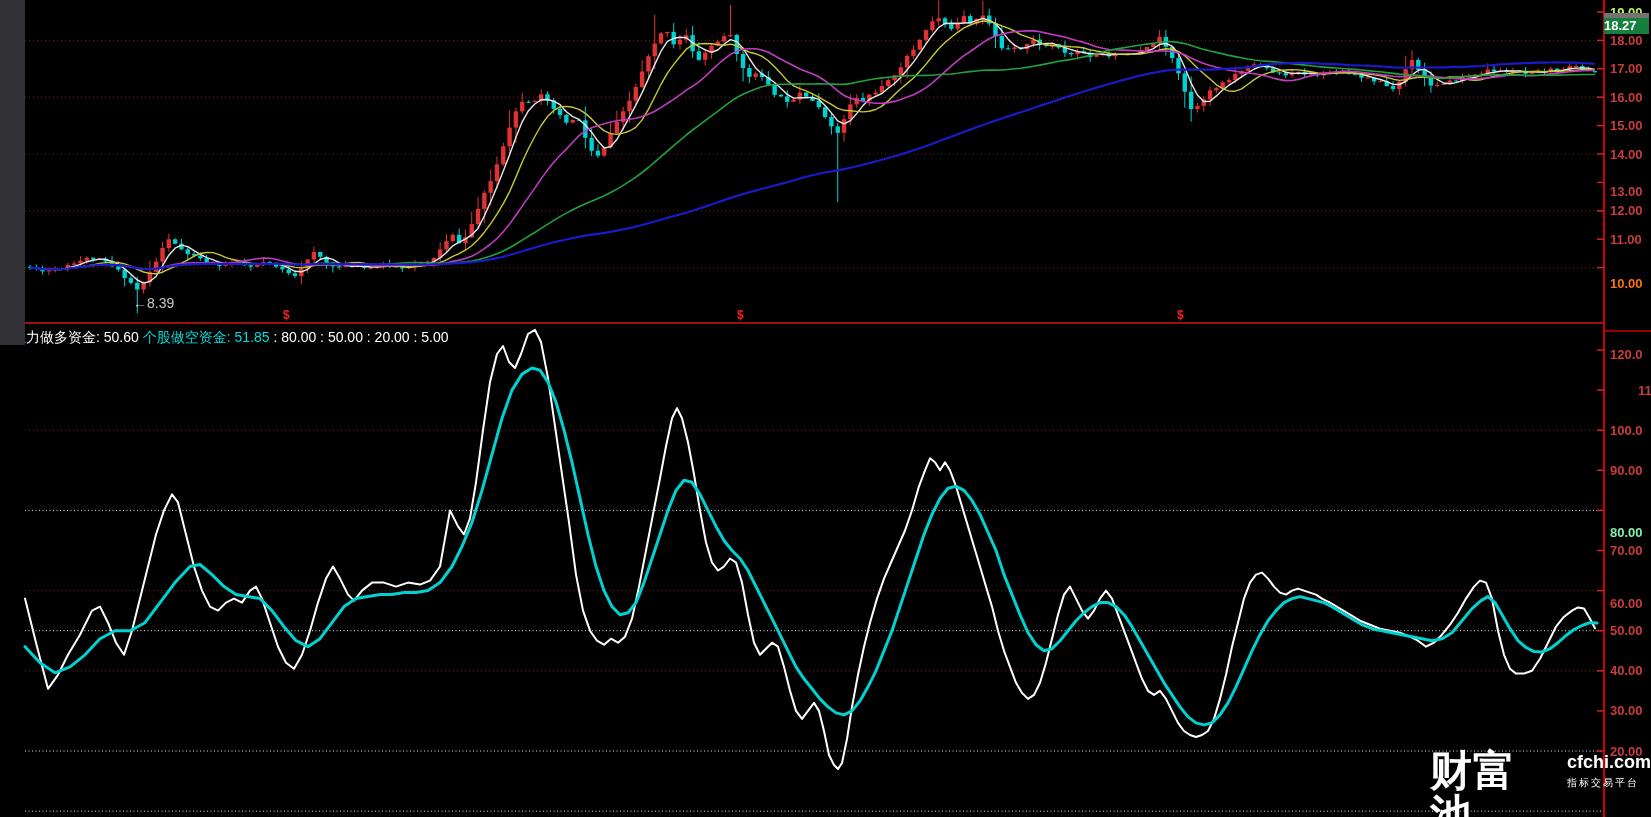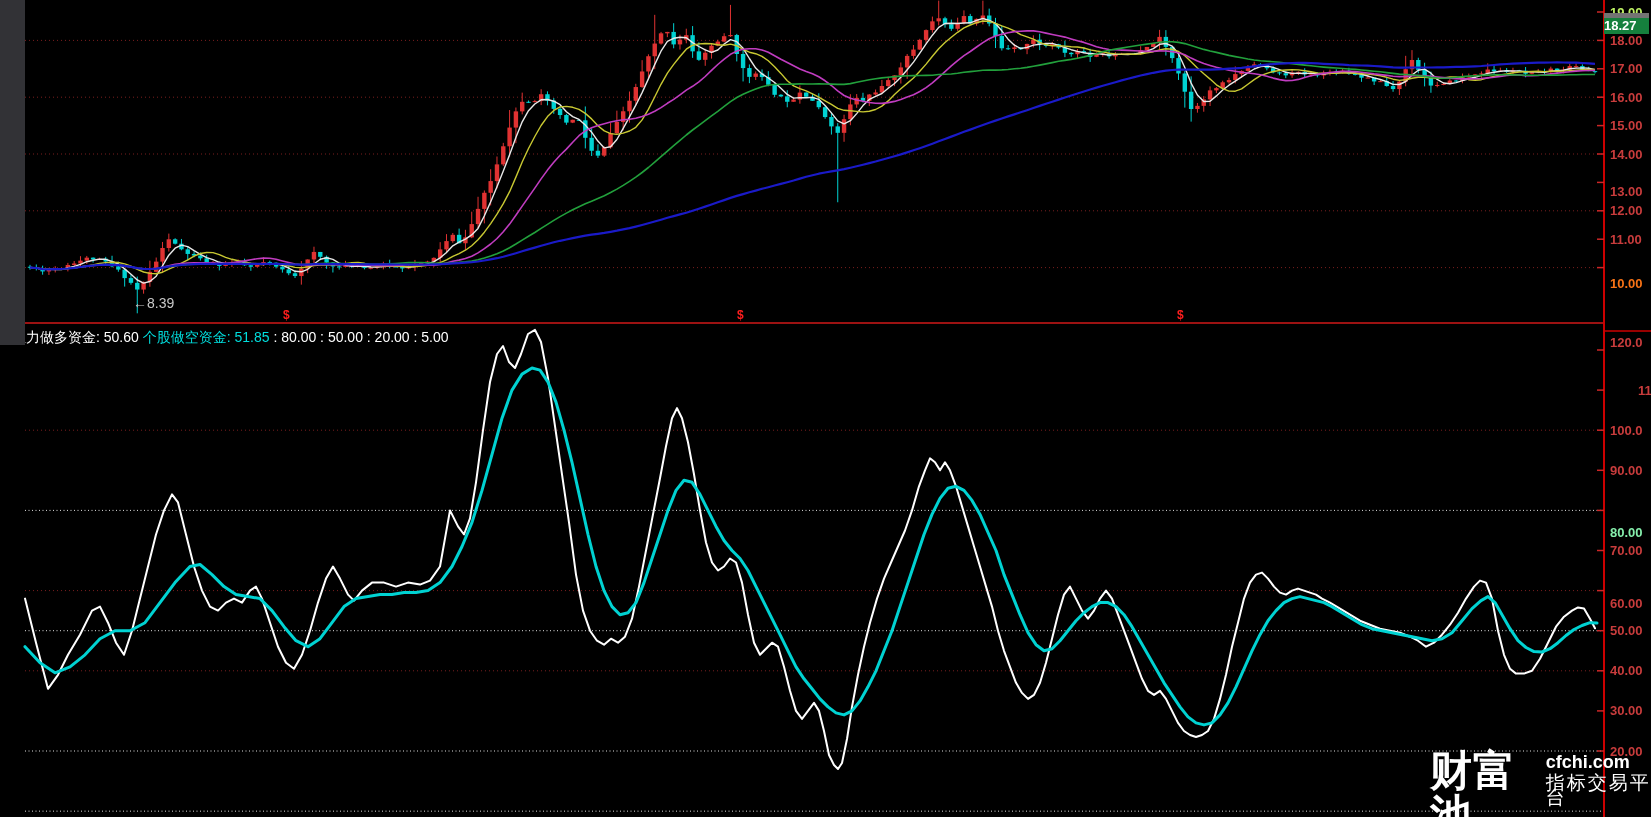--- a/index.html
+++ b/index.html
@@ -11,21 +11,21 @@
   #last-price-box{position:absolute;left:1604px;top:13px;width:45px;height:16px;background:#15803d;border-top:5px solid #737373;
     color:#ffffff;font-size:13px;line-height:16px;padding-left:0;z-index:25;font-weight:bold;}
   #low-marker{position:absolute;left:133px;top:295px;font-size:14px;color:#c8c8c8;z-index:20;white-space:nowrap;}
   #indicator-labels{position:absolute;left:12px;top:329px;height:16px;font-size:14px;line-height:16px;z-index:20;white-space:nowrap;}
   #indicator-labels span{margin:0;}
   .dollar{position:absolute;font-size:12px;font-weight:bold;z-index:20;}
   #watermark{position:absolute;left:1430px;top:749px;display:flex;align-items:flex-start;z-index:40;}
   #wm-brand{font-size:42px;line-height:44px;font-weight:bold;color:#ffffff;letter-spacing:1px;}
   #wm-right{margin-left:8px;margin-top:4px;}
   #wm-domain{font-size:18px;line-height:19px;font-weight:bold;color:#ffffff;}
-  #wm-tagline{font-size:19px;line-height:15px;color:#ffffff;letter-spacing:2px;margin-top:3px;}
+  #wm-tagline{font-size:10px;line-height:15px;color:#ffffff;letter-spacing:2px;margin-top:3px;}
 </style>
 </head>
 <body>
 
 <div id="app">
   <svg id="chart-svg" width="1651" height="817">
       <line x1="25" x2="1604" y1="40.4" y2="40.4" stroke="#7a1e1e" stroke-width="1" stroke-dasharray="1,3"></line>
       <line x1="25" x2="1604" y1="97.19999999999999" y2="97.19999999999999" stroke="#7a1e1e" stroke-width="1" stroke-dasharray="1,3"></line>
       <line x1="25" x2="1604" y1="154" y2="154" stroke="#7a1e1e" stroke-width="1" stroke-dasharray="1,3"></line>
       <line x1="25" x2="1604" y1="210.79999999999998" y2="210.79999999999998" stroke="#7a1e1e" stroke-width="1" stroke-dasharray="1,3"></line>
@@ -572,21 +572,21 @@
       <div class="axlbl" style="top: 5.5px; color: #bef264;">19.00</div>
       <div class="axlbl" style="top: 33.9px; color: rgb(200, 60, 60);">18.00</div>
       <div class="axlbl" style="top: 62.3px; color: rgb(200, 60, 60);">17.00</div>
       <div class="axlbl" style="top: 90.7px; color: rgb(200, 60, 60);">16.00</div>
       <div class="axlbl" style="top: 119.1px; color: rgb(200, 60, 60);">15.00</div>
       <div class="axlbl" style="top: 147.5px; color: rgb(200, 60, 60);">14.00</div>
       <div class="axlbl" style="top: 175.9px; color: rgb(200, 60, 60); margin-top: 9px;">13.00</div>
       <div class="axlbl" style="top: 204.3px; color: rgb(200, 60, 60);">12.00</div>
       <div class="axlbl" style="top: 232.7px; color: rgb(200, 60, 60);">11.00</div>
       <div class="axlbl" style="top: 277px; color: #f97316;">10.00</div>
-      <div class="axlbl" style="top: 336px; color: rgb(200, 60, 60);">120.0</div>
+      <div class="axlbl" style="top: 348px; color: rgb(200, 60, 60);">120.0</div>
       <div class="axlbl" style="top: 383.6px; color: rgb(200, 60, 60); margin-left: 28px;">110.0</div>
       <div class="axlbl" style="top: 423.7px; color: rgb(200, 60, 60);">100.0</div>
       <div class="axlbl" style="top: 463.8px; color: rgb(200, 60, 60);">90.00</div>
       <div class="axlbl" style="top: 526px; color: #86efac; text-align: right;">80.00</div>
       <div class="axlbl" style="top: 544px; color: rgb(200, 60, 60);">70.00</div>
       <div class="axlbl" style="top: 597px; color: rgb(200, 60, 60);">60.00</div>
       <div class="axlbl" style="top: 624.2px; color: rgb(200, 60, 60);">50.00</div>
       <div class="axlbl" style="top: 664.3px; color: rgb(200, 60, 60);">40.00</div>
       <div class="axlbl" style="top: 704.4px; color: rgb(200, 60, 60);">30.00</div>
       <div class="axlbl" style="top: 744.5px; color: rgb(200, 60, 60);">20.00</div>

